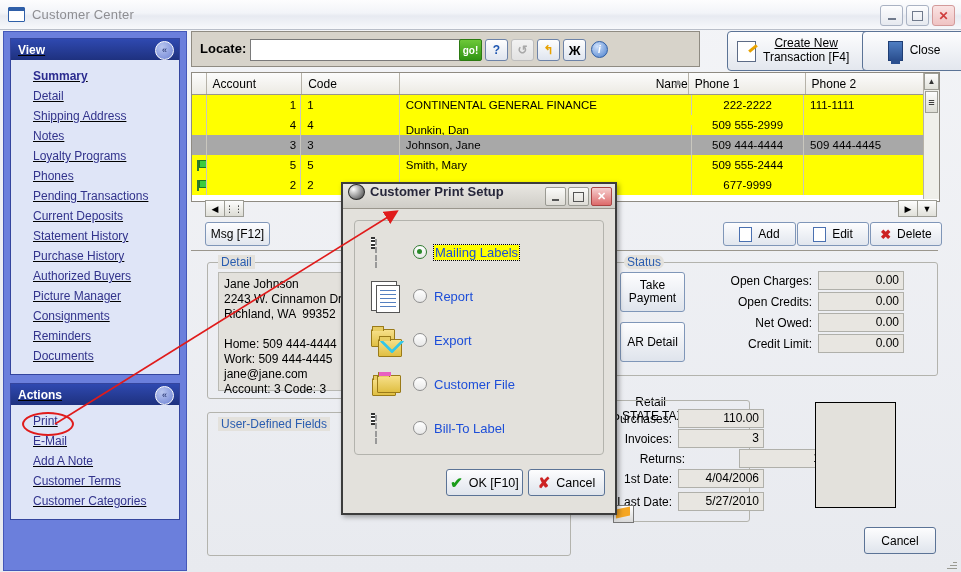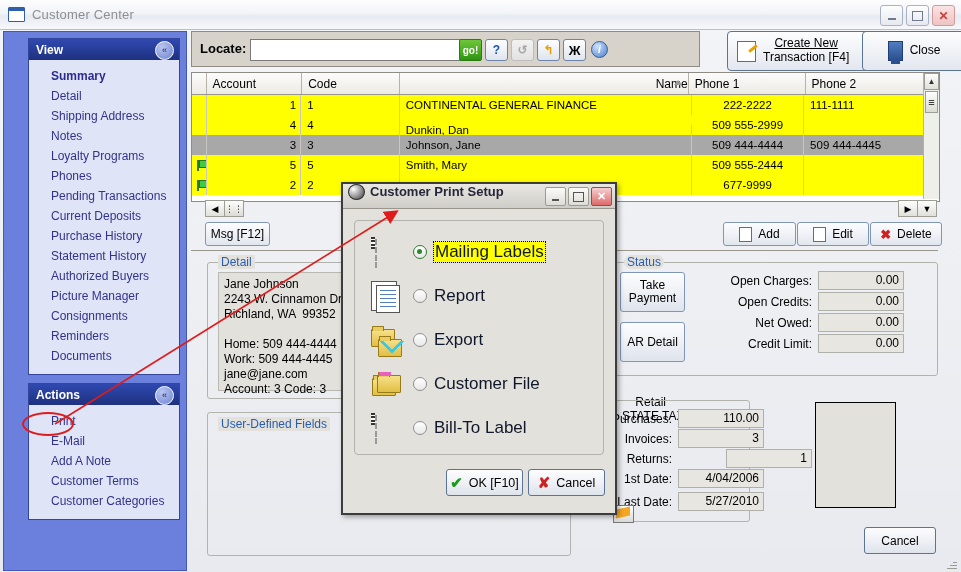--- a/index.html
+++ b/index.html
@@ -26,21 +26,21 @@
   .wbtn{width:21px;height:19px;border:1px solid #a9b2c3;border-radius:3px;
     background:linear-gradient(#fdfdfe,#e6e9ef);display:flex;align-items:center;
     justify-content:center;color:#5d6678;font-size:12px;line-height:1;}
   .wbtn.close{background:linear-gradient(#fae3e3,#efc3c3);border-color:#d39a9a;color:#cf3d3d;font-weight:bold;}
   .wbtn .minglyph{display:block;width:8px;height:2px;background:#707a8c;margin-top:6px;}
   .wbtn .maxglyph{display:block;width:9px;height:8px;border:1.5px solid #707a8c;}
 
   
   .leftpanel{position:absolute;left:3px;top:31px;width:182px;height:538px;
     background:#6b7fdc;border:1px solid #4457b8;}
-  .grp{margin:6px 6px 0 24px;border:1px solid #34459e;}
+  .grp{margin:6px 6px 0 6px;border:1px solid #34459e;text-decoration:underline;}
   .grp-head{height:21px;background:linear-gradient(#2f49b0,#1e317f);
     display:flex;align-items:center;position:relative;}
   .grp-head span.lbl{color:#fff;font-weight:bold;font-size:12px;margin-left:7px;}
   .chev{position:absolute;right:5px;top:2px;width:17px;height:17px;border-radius:50%;
     background:radial-gradient(circle at 35% 30%,#b9c6ef,#6d82d4);
     border:1px solid #fff;color:#12205c;font-size:9px;display:flex;
     align-items:center;justify-content:center;line-height:1;}
   .grp-body{background:#dfe5f7;padding:6px 0 8px 0;}
   .nav{height:20px;line-height:20px;padding-left:22px;color:#32338c;font-size:12px;
        white-space:nowrap;}
@@ -177,21 +177,21 @@
   .dbtn .maxglyph{width:9px;height:8px;border:1.5px solid #555;}
   .dlg-inner{position:absolute;left:11px;top:36px;width:248px;height:233px;
     border:1px solid #b3b3ad;border-radius:4px;}
   .opt{position:absolute;left:0;width:248px;height:46px;display:flex;align-items:center;}
   .opt-ico{width:30px;height:31px;margin-left:16px;margin-right:12px;position:relative;}
   .radio{width:12px;height:12px;border-radius:50%;border:1px solid #8f8f8f;
     background:linear-gradient(#fff,#e8e8e8);position:relative;flex:0 0 auto;}
   .radio.on{border-color:#2f7a2f;}
   .radio.on:after{content:"";position:absolute;left:2.5px;top:2.5px;width:5px;height:5px;
     border-radius:50%;background:#2a8a2a;}
-  .opt-lbl{margin-left:7px;font-size:17px;color:#0f172a;}
+  .opt-lbl{margin-left:7px;font-size:13px;color:#1d4ed8;}
   .opt-lbl.sel{background:#ffff00;outline:1px dotted #000;padding:0 1px;}
   
   .labsheet{width:26px;height:30px;background:#fff;border-left:2px dotted #333;
     border-right:2px dotted #333;position:relative;}
   .labsheet i{position:absolute;left:2px;right:2px;height:4px;background:#d9d9d9;border:1px solid #999;}
   
   .rep{position:absolute;left:0;top:0;width:24px;height:28px;background:#fff;border:1px solid #555;}
   .rep2{position:absolute;left:5px;top:4px;width:22px;height:26px;background:#fff;border:1px solid #555;}
   .rep2 i{position:absolute;left:3px;right:3px;height:1.5px;background:#5580c0;}
   
@@ -240,22 +240,22 @@
       </div>
       <div class="grp-body">
         <div class="nav sel">Summary</div>
         <div class="nav">Detail</div>
         <div class="nav">Shipping Address</div>
         <div class="nav">Notes</div>
         <div class="nav">Loyalty Programs</div>
         <div class="nav">Phones</div>
         <div class="nav">Pending Transactions</div>
         <div class="nav">Current Deposits</div>
+        <div class="nav">Statement History</div>
         <div class="nav">Purchase History</div>
-        <div class="nav">Statement History</div>
         <div class="nav">Authorized Buyers</div>
         <div class="nav">Picture Manager</div>
         <div class="nav">Consignments</div>
         <div class="nav">Reminders</div>
         <div class="nav">Documents</div>
       </div>
     </div>
 
     <div class="grp" style="margin-top:8px;">
       <div class="grp-head">
@@ -440,21 +440,21 @@
   <div class="gbox statsbox"></div>
 
   <div class="frow" style="left:560px;top:409px;">
     <span class="fl">Purchases:</span>
     <span class="fval">110.00</span>
   </div>
   <div class="frow" style="left:560px;top:429px;">
     <span class="fl">Invoices:</span>
     <span class="fval">3</span>
   </div>
-  <div class="frow" style="left:560px;top:449px;gap:48px;">
+  <div class="frow" style="left:573px;top:449px;gap:48px;">
     <span class="fl">Returns:</span>
     <span class="fval">1</span>
   </div>
   <div class="frow" style="left:560px;top:469px;">
     <span class="fl">1st Date:</span>
     <span class="fval">4/04/2006</span>
   </div>
   <div class="frow" style="left:560px;top:492px;">
     <span class="fl">Last Date:</span>
     <span class="fval">5/27/2010</span>

